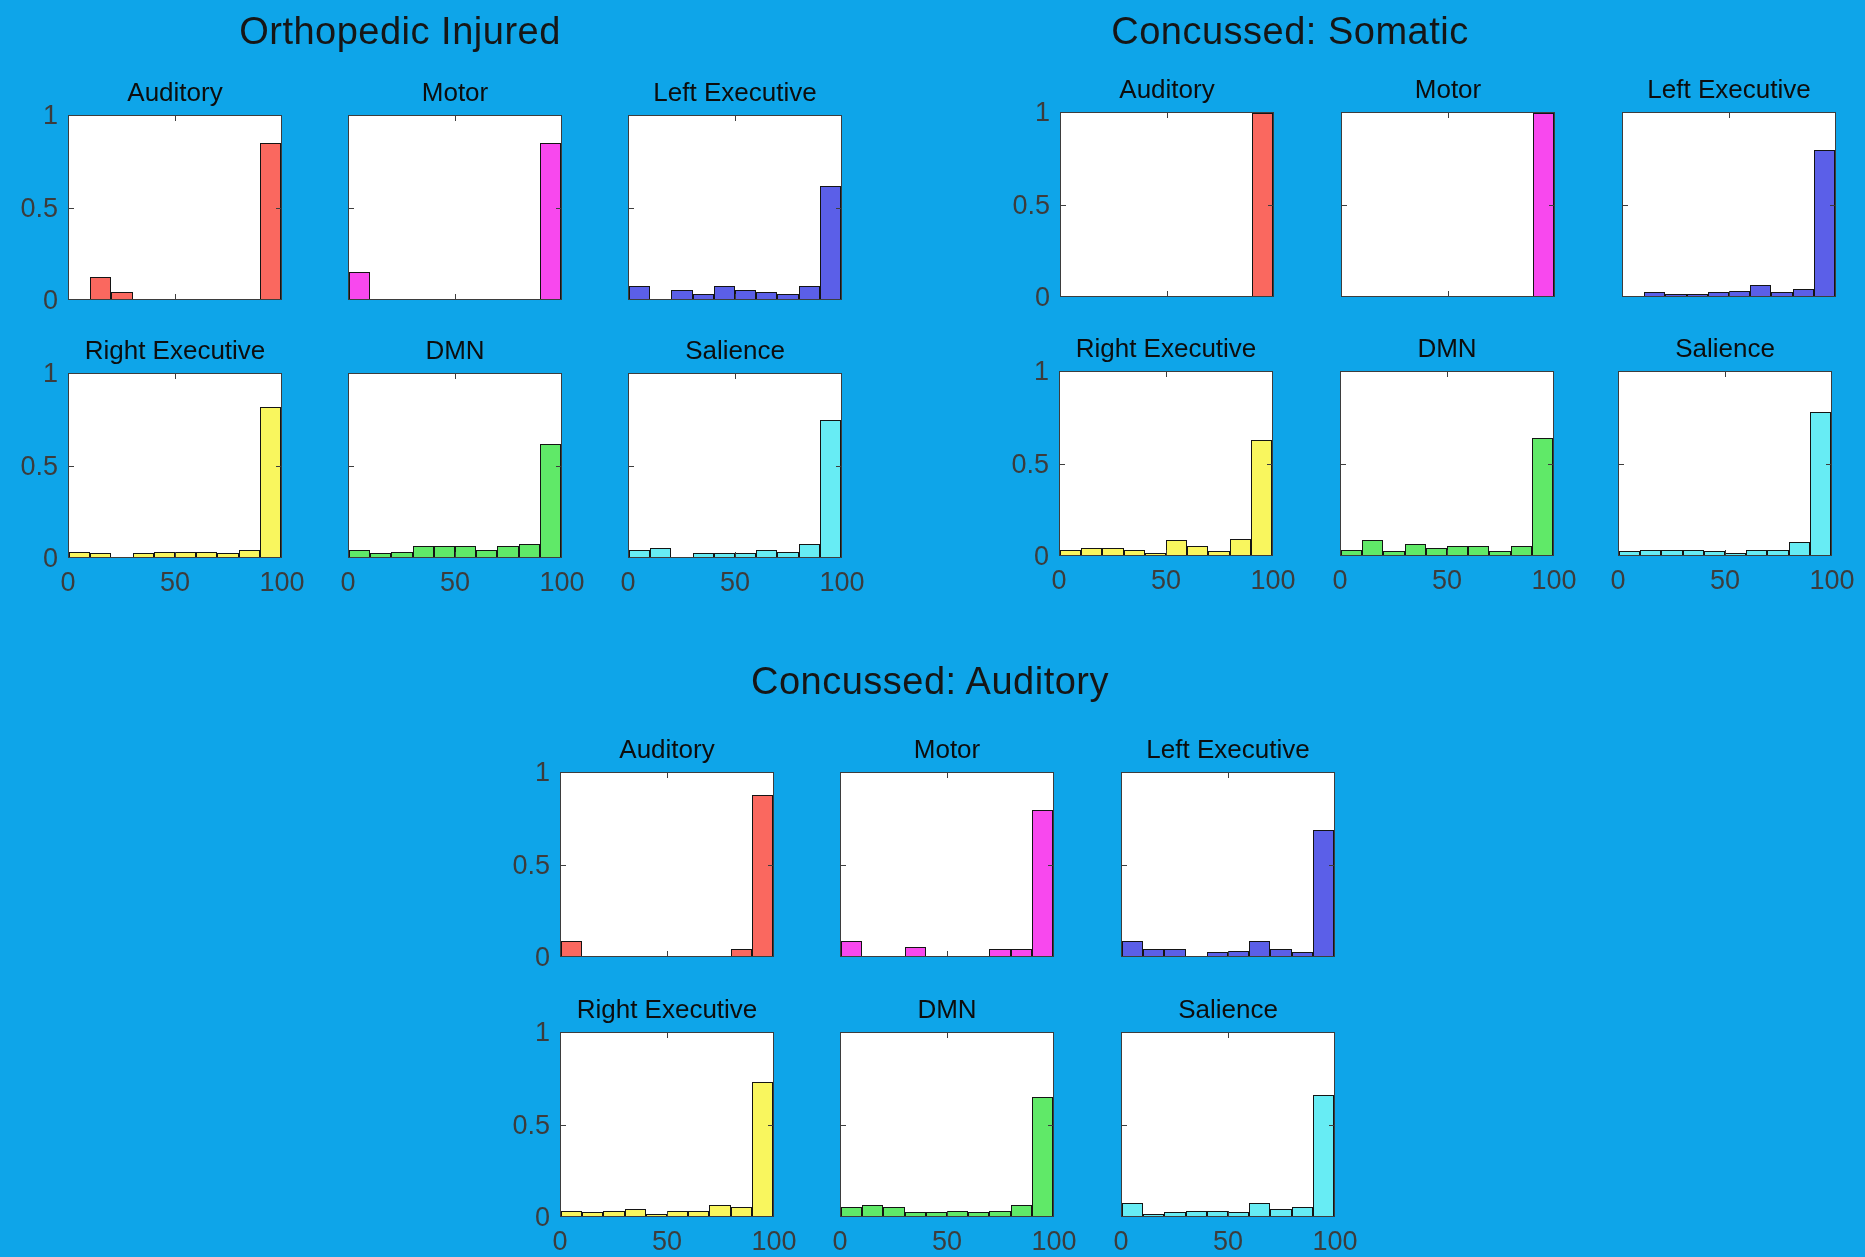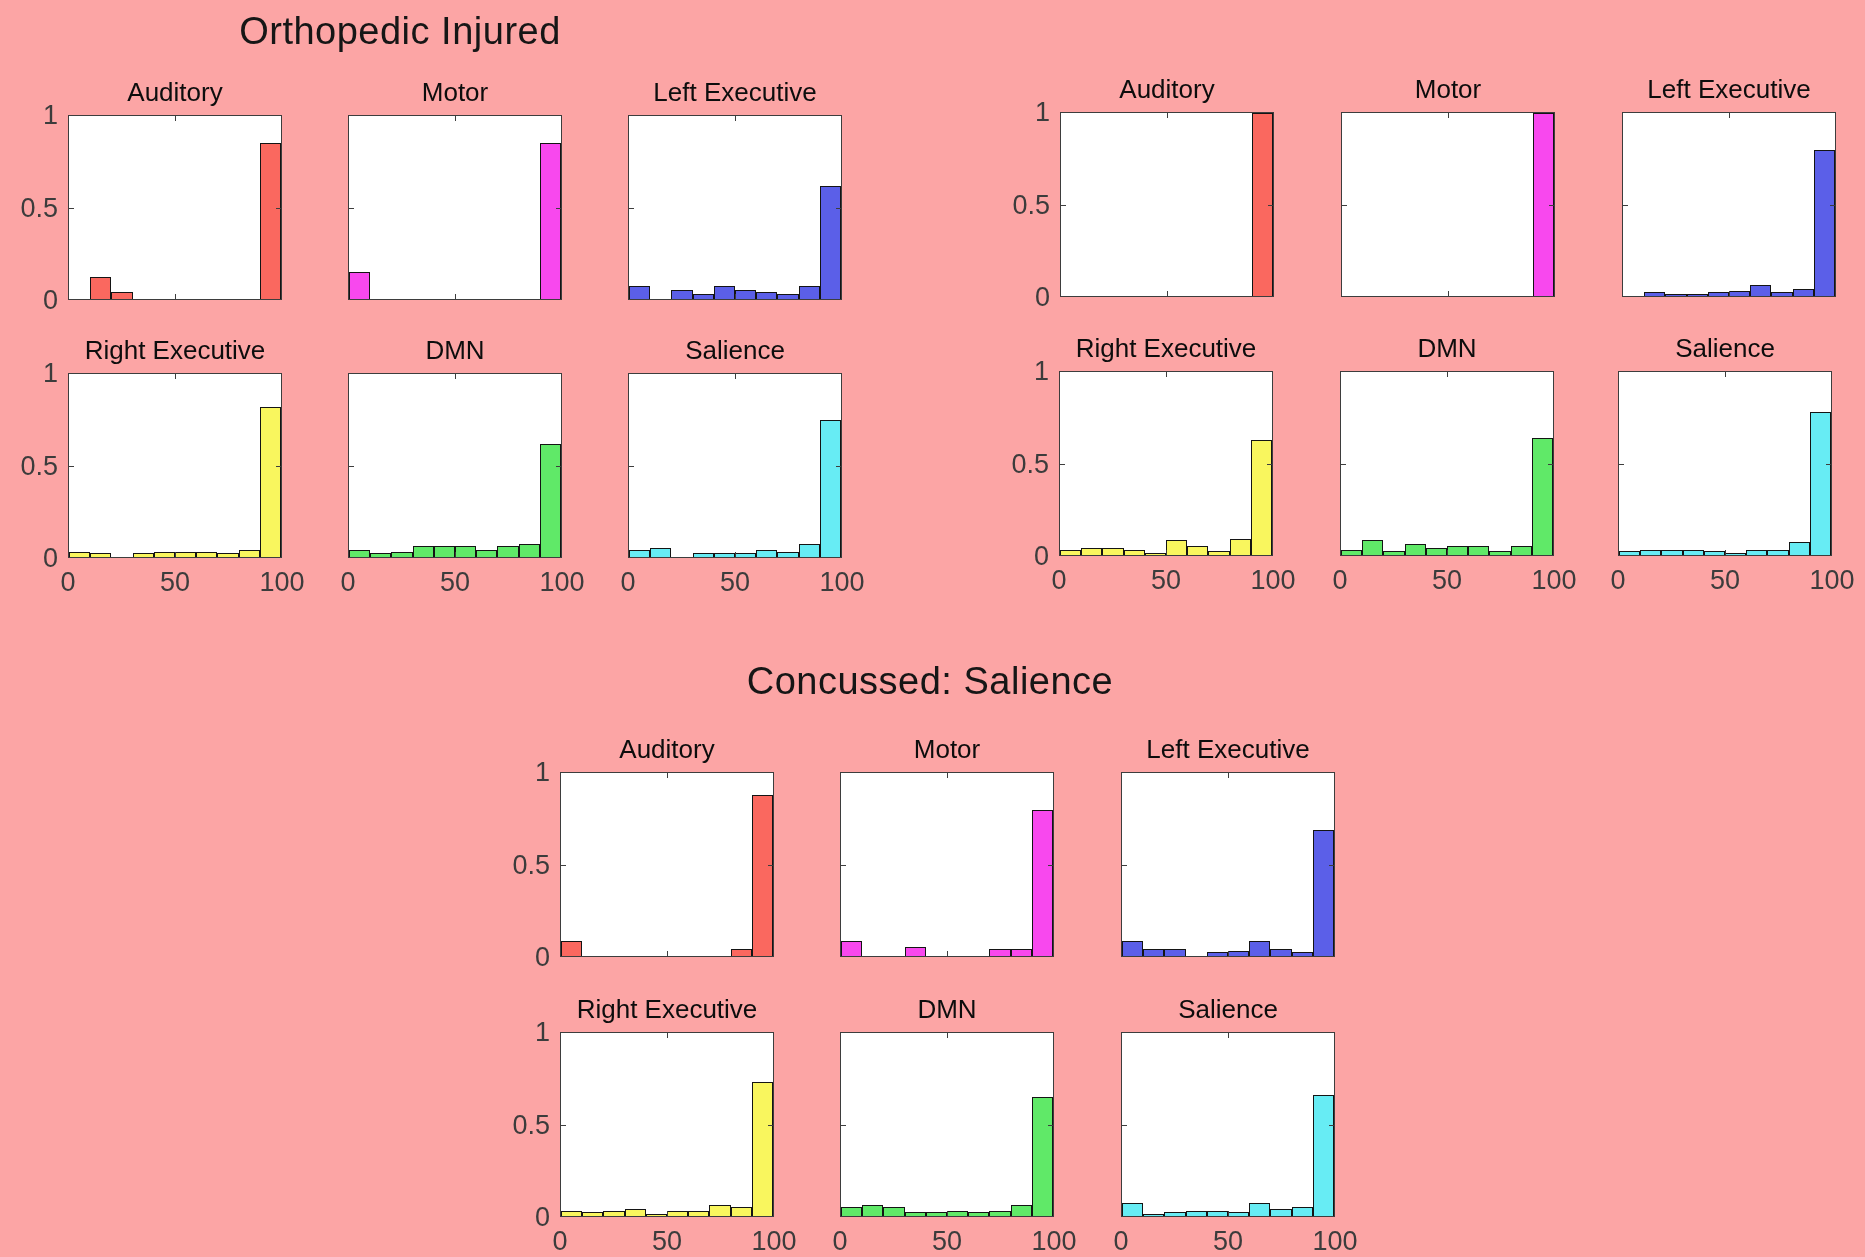--- a/index.html
+++ b/index.html
@@ -1,16 +1,16 @@
 <!DOCTYPE html>
 <html><head>
 <meta charset="utf-8">
 <style>
   html,body{margin:0;padding:0;background:#ffffff;}
-  #fig{position:relative;width:1865px;height:1257px;background:#fca5a5;overflow:hidden;
+  #fig{position:relative;width:1865px;height:1257px;background:#0ea5e9;overflow:hidden;
        font-family:"Liberation Sans", sans-serif;}
   .panel-title{position:absolute;transform:translateX(-50%);font-size:38px;color:#161616;
        white-space:nowrap;letter-spacing:0.5px;}
   .plot{position:absolute;width:214px;height:185px;}
   .ptitle{position:absolute;left:50%;bottom:100%;transform:translateX(-50%);margin-bottom:7px;
        font-size:26px;font-weight:normal;color:#0d0d0d;white-space:nowrap;}
   .axes{position:absolute;left:0;top:0;width:214px;height:185px;border:1px solid #3d3d3d;
        background:#ffffff;box-sizing:border-box;}
   .bar{position:absolute;bottom:0;box-sizing:border-box;border:1px solid #141414;border-bottom:none;}
   .tick{position:absolute;background:#3d3d3d;}
@@ -18,21 +18,22 @@
        transform:translateY(-50%);white-space:nowrap;}
   .xtl{position:absolute;top:100%;margin-top:9px;font-size:27px;color:#3c3c3c;
        transform:translateX(-50%);white-space:nowrap;}
 </style>
 </head>
 <body>
 
 <div id="fig">
 
   <div class="panel-title" style="left:400px;top:10px;">Orthopedic Injured</div>
-  <div class="panel-title" style="left:930px;top:660px;">Concussed: Salience</div>
+  <div class="panel-title" style="left:1290px;top:10px;">Concussed: Somatic</div>
+  <div class="panel-title" style="left:930px;top:660px;">Concussed: Auditory</div>
 
   <div class="plot" style="left:68px;top:115px;">
     <div class="ptitle">Auditory</div>
     <div class="axes">
         <div class="bar" style="left: 10%; width: 10%; height: 12%; background: rgb(250, 104, 95);"></div>
         <div class="bar" style="left: 20%; width: 10%; height: 4%; background: rgb(250, 104, 95);"></div>
         <div class="bar" style="left: 90%; width: 10%; height: 85%; background: rgb(250, 104, 95);"></div>
         <div class="tick" style="left: 0px; top: 50%; width: 5px; height: 1px;"></div>
         <div class="tick" style="right: 0px; top: 50%; width: 5px; height: 1px;"></div>
         <div class="tick" style="top: 0px; left: 50%; width: 1px; height: 5px;"></div>

